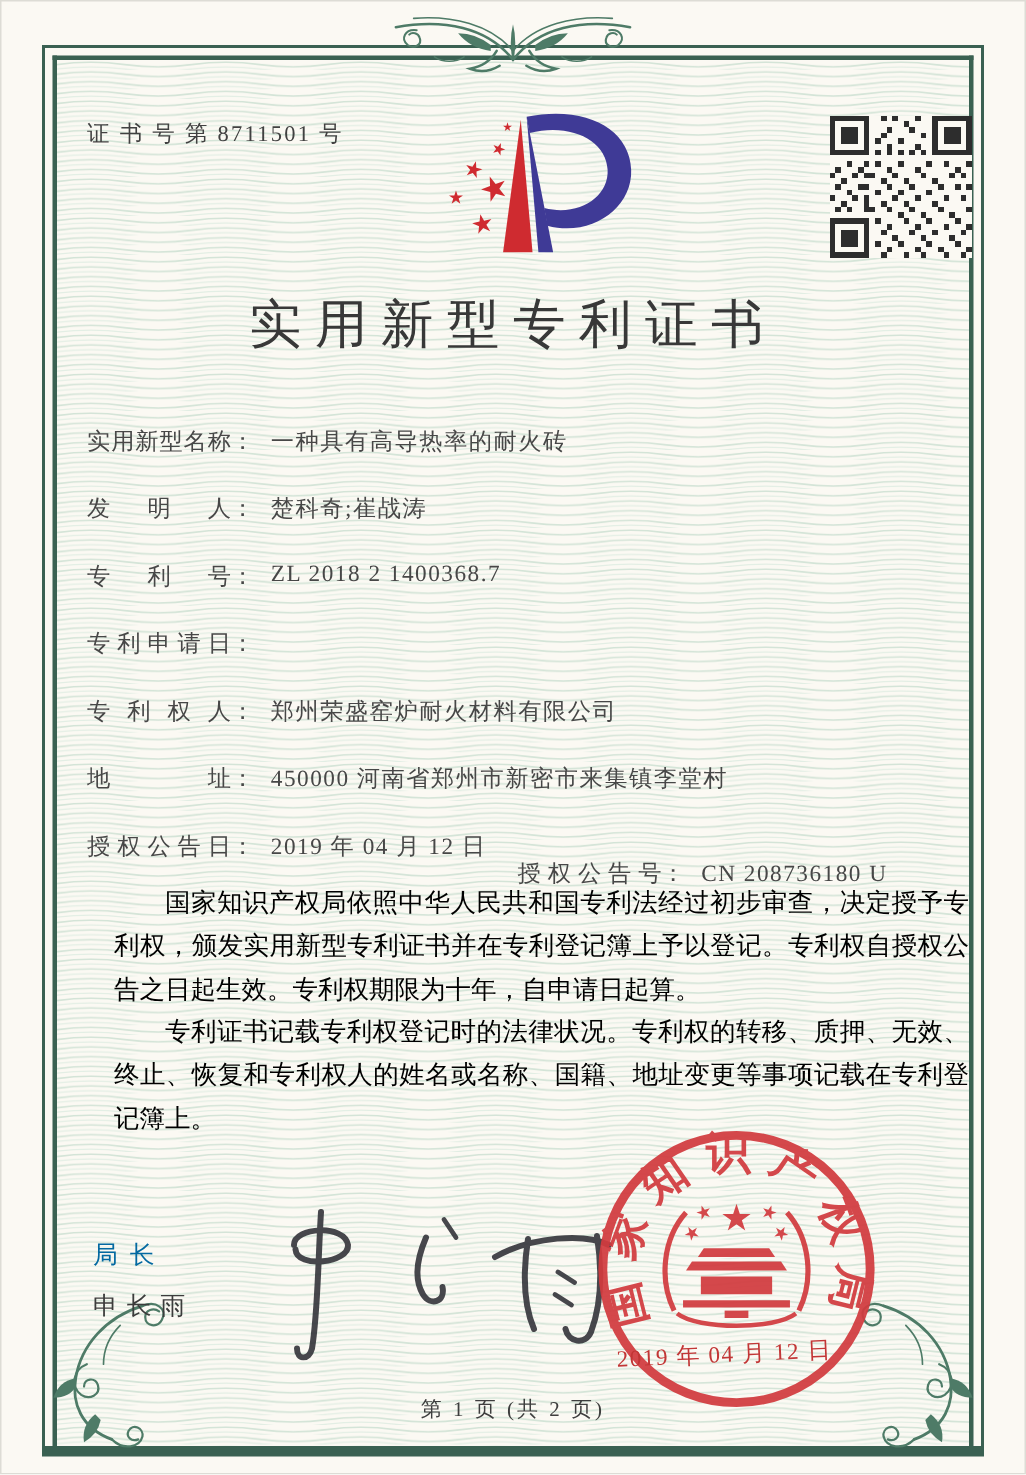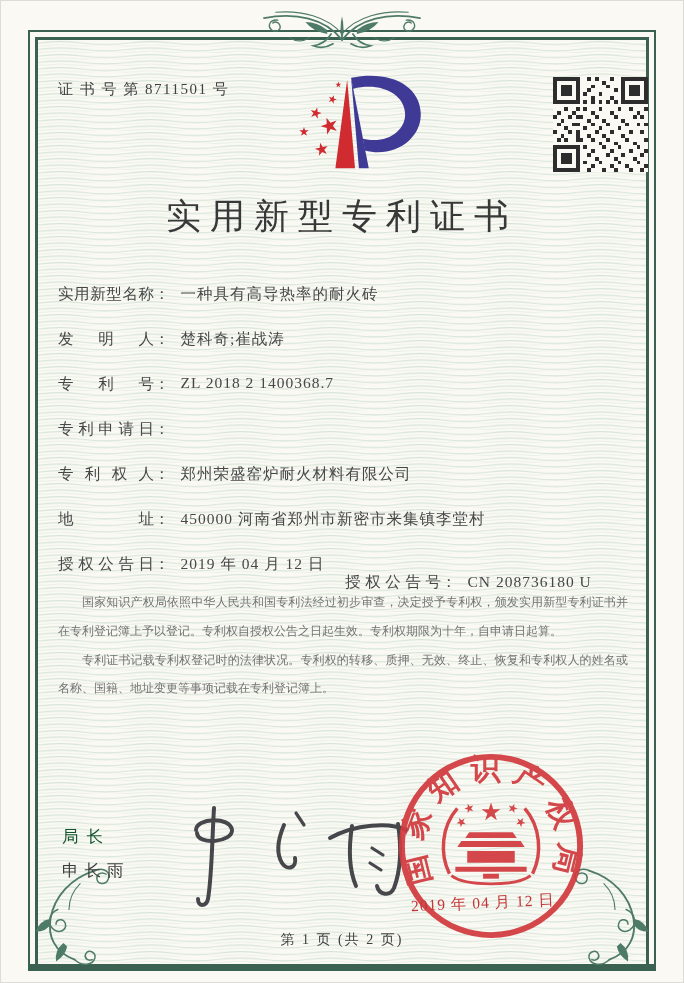--- a/index.html
+++ b/index.html
@@ -24,25 +24,25 @@
     font-size:35px;font-weight:400;letter-spacing:9px;color:#383838;}
   
   .fields{position:absolute;left:58px;right:56px;top:284px;color:#474747;}
   .frow{display:flex;font-size:15.5px;height:25px;margin-bottom:20px;align-items:flex-start;}
   .flabel{width:96px;flex:0 0 96px;text-align:justify;text-align-last:justify;}
   .colon{margin-right:11px;}
   .fvalue{letter-spacing:1px;white-space:nowrap;}
   .fgroup-left{display:flex;width:287px;flex:0 0 287px;align-items:baseline;}
   .fgroup-right{display:flex;align-items:baseline;margin-top:18px;}
   
-  .paras{position:absolute;left:58px;width:570px;top:588px;font-size:12px;
-    line-height:28.8px;text-align:justify;color:#737373;}
+  .paras{position:absolute;left:76px;width:570px;top:588px;font-size:17px;
+    line-height:28.8px;text-align:justify;color:#000000;}
   .paras p{margin:0;text-indent:2em;}
   
-  .sig-title{position:absolute;left:62px;top:826px;font-size:16.5px;letter-spacing:8px;color:#14532d;}
+  .sig-title{position:absolute;left:62px;top:826px;font-size:16.5px;letter-spacing:8px;color:#0369a1;}
   .sig-name{position:absolute;left:62px;top:860px;font-size:16.5px;letter-spacing:6px;color:#3c3c3c;}
   .sig-hand{position:absolute;left:150px;top:795px;width:280px;height:112px;}
   
   .seal{position:absolute;left:392px;top:747px;width:198px;height:198px;opacity:.93;}
   .seal-date{position:absolute;left:411px;top:893px;font-size:15.5px;color:#c23636;
     letter-spacing:1px;transform:rotate(-2.5deg);white-space:nowrap;}
   
   .footer{position:absolute;left:0;right:0;top:931px;text-align:center;
     font-size:14px;letter-spacing:2px;color:#3e3e3e;}
   

